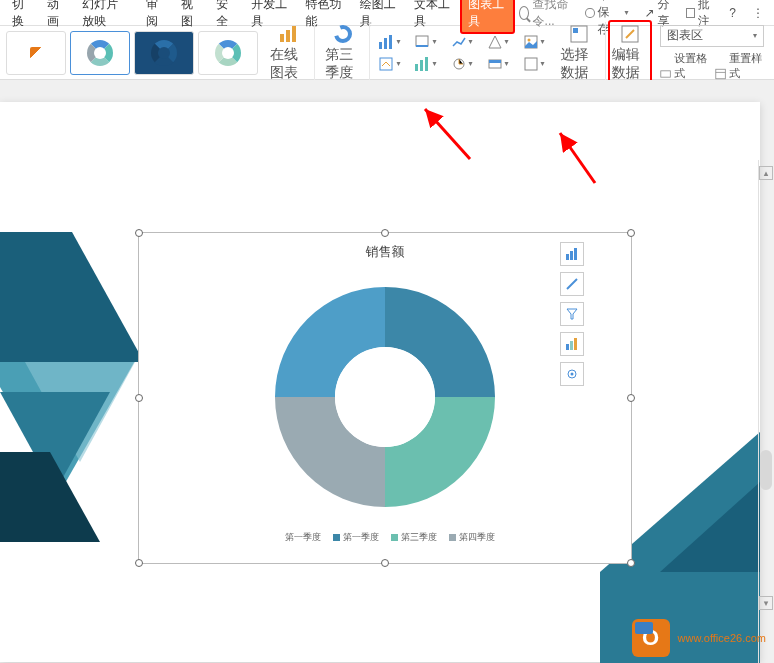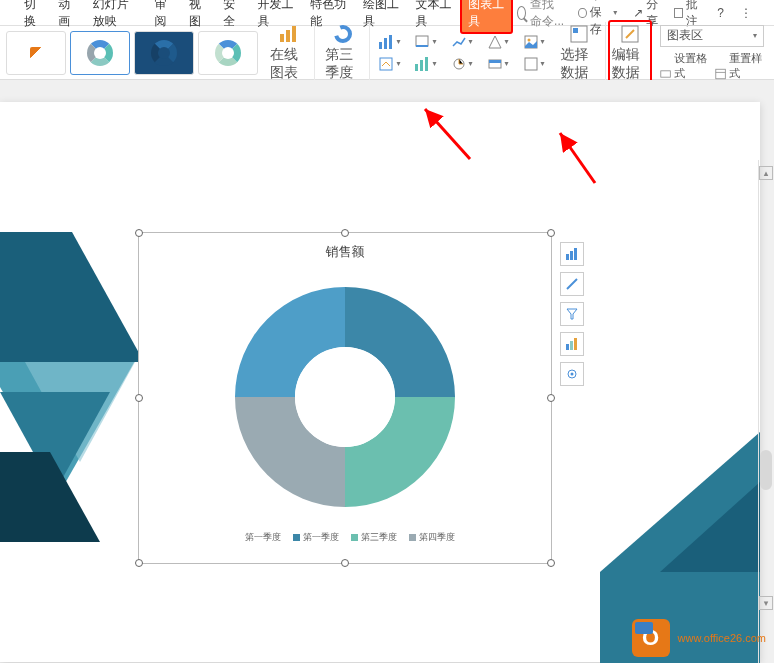--- a/index.html
+++ b/index.html
@@ -1,19 +1,19 @@
 <!DOCTYPE html>
 <html><head>
   <meta charset="utf-8">
   <style>
     * { margin: 0; padding: 0; box-sizing: border-box; font-family: "Microsoft YaHei", sans-serif; }
     body { width: 774px; height: 663px; background: #fff; overflow: hidden; position: relative; }
     
     
-    .menu-bar { height: 26px; background: #fff; display: flex; align-items: center; padding: 0 16px; font-size: 12px; color: #333; border-bottom: 1px solid #e0e0e0; }
+    .menu-bar { height: 26px; background: #fff; display: flex; align-items: center; padding: 0 4px; font-size: 12px; color: #333; border-bottom: 1px solid #e0e0e0; }
     .menu-item { padding: 4px 8px; cursor: pointer; }
     .menu-item.active { background: #fd7e3d; color: #fff; border-radius: 3px; border: 2px solid red; padding: 2px 6px; }
     .menu-right { margin-left: auto; display: flex; align-items: center; gap: 4px; }
     .search-box { display: flex; align-items: center; border: none; padding: 2px 4px; color: #888; font-size: 12px; }
     .search-icon { width: 14px; height: 14px; border: 1.5px solid #888; border-radius: 50%; position: relative; margin-right: 4px; }
     .search-icon::after { content: ''; position: absolute; width: 5px; height: 1.5px; background: #888; bottom: -2px; right: -3px; transform: rotate(45deg); }
     .top-btn { display: flex; align-items: center; gap: 3px; color: #555; padding: 2px 6px; font-size: 12px; }
     .cloud-icon { width: 14px; height: 10px; border: 1.2px solid #888; border-radius: 50%; }
     
     
@@ -52,21 +52,21 @@
     .tri-left-1 { position: absolute; left: 0; top: 130px; width: 0; height: 0; border-left: 72px solid #1a5f7a; border-right: 72px solid transparent; border-bottom: 130px solid #1a5f7a; }
     .tri-left-2 { position: absolute; left: -20px; top: 250px; width: 0; height: 0; border-left: 80px solid transparent; border-right: 80px solid transparent; border-top: 140px solid #4a9fb5; }
     .tri-left-3 { position: absolute; left: 0; top: 290px; width: 0; height: 0; border-left: 55px solid transparent; border-right: 55px solid transparent; border-top: 100px solid #2a7a94; }
     .tri-left-4 { position: absolute; left: 25px; top: 260px; width: 0; height: 0; border-left: 55px solid transparent; border-right: 55px solid transparent; border-top: 100px solid #88c4d4; opacity: 0.6; }
     .tri-left-5 { position: absolute; left: 0; top: 350px; width: 0; height: 0; border-left: 50px solid #0d3b4d; border-right: 50px solid transparent; border-bottom: 90px solid #0d3b4d; }
     
     .tri-right-1 { position: absolute; right: 0; top: 330px; width: 0; height: 0; border-right: 160px solid #2a7a94; border-top: 140px solid transparent; border-bottom: 100px solid #2a7a94; }
     .tri-right-2 { position: absolute; right: 0; top: 380px; width: 0; height: 0; border-right: 100px solid #1a5f7a; border-top: 90px solid transparent; }
     
     
-    .chart-container { position: absolute; left: 138px; top: 130px; width: 414px; height: 332px; background: #fff; border: 1px solid #bbb; }
+    .chart-container { position: absolute; left: 138px; top: 130px; width: 494px; height: 332px; background: #fff; border: 1px solid #bbb; }
     .chart-handle { position: absolute; width: 8px; height: 8px; border: 1px solid #666; background: #fff; border-radius: 50%; }
     .h-tl { left: -4px; top: -4px; }
     .h-tm { left: 50%; top: -4px; margin-left: -4px; }
     .h-tr { right: -4px; top: -4px; }
     .h-ml { left: -4px; top: 50%; margin-top: -4px; }
     .h-mr { right: -4px; top: 50%; margin-top: -4px; }
     .h-bl { left: -4px; bottom: -4px; }
     .h-bm { left: 50%; bottom: -4px; margin-left: -4px; }
     .h-br { right: -4px; bottom: -4px; }
     

